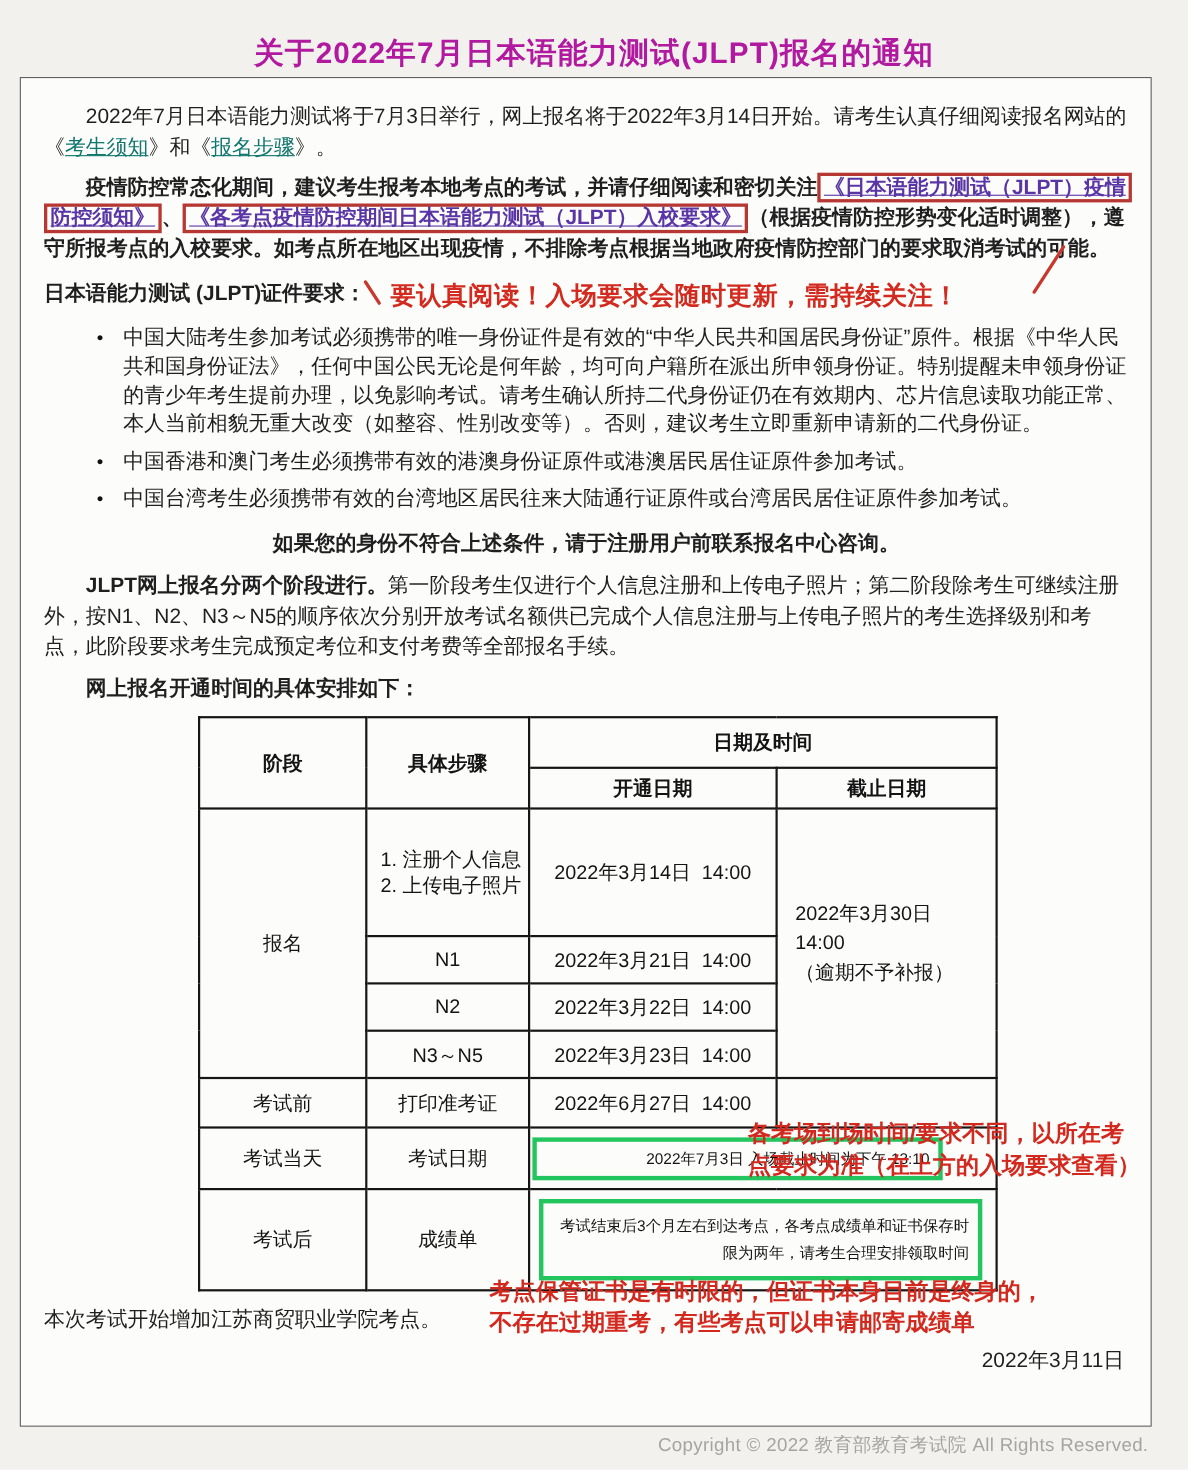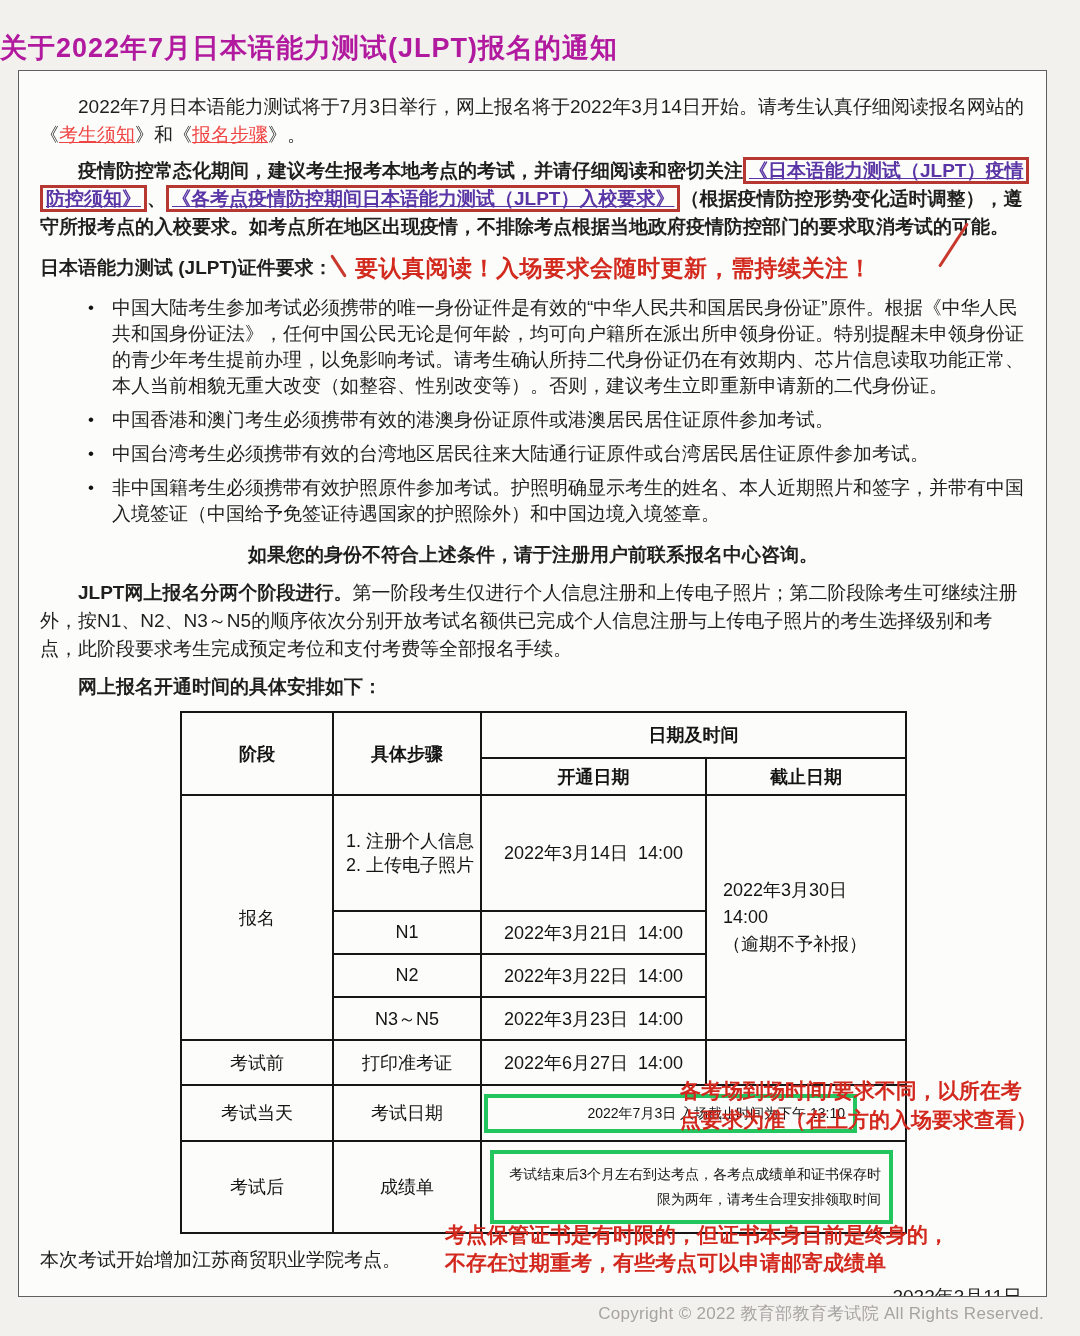--- a/index.html
+++ b/index.html
@@ -8,39 +8,39 @@
     font-family: "Liberation Sans", "DejaVu Sans", sans-serif;
     background: #f3f1ee;
     position: relative;
     overflow: hidden;
     color: #1f1f1f;
   }
   .page { width: 1080px; height: 1336px; position: relative; }
 
   .title {
     position: absolute; top: 30px; left: 0; width: 100%;
-    font-size: 27px; font-weight: bold;
+    text-align: center; font-size: 27px; font-weight: bold;
     color: #b1199f; letter-spacing: 1px;
   }
 
   .content-box {
     position: absolute; top: 70px; left: 18px;
     width: 1029px; height: 1227px;
     background: #fcfcfa;
     border: 1px solid #5f5f5f;
     padding: 22px 20px 0 21px;
     overflow: hidden;
   }
 
   .para { font-size: 19px; line-height: 28px; color: #1f1f1f; margin-bottom: 8px; }
   .indent { text-indent: 38px; }
   .bold { font-weight: bold; }
 
   a.link {
-    color: #ef4444; text-decoration: underline; cursor: pointer;
+    color: #0f766e; text-decoration: underline; cursor: pointer;
   }
   a.boxed-link {
     color: #5a35a5; text-decoration: underline; cursor: pointer;
     border: 3px solid #b73733; padding: 0 3px;
     -webkit-box-decoration-break: clone; box-decoration-break: clone;
   }
 
   .req-row { position: relative; height: 38px; margin: 6px 0 0 0; }
   .heading-id { font-weight: bold; font-size: 19px; line-height: 38px; }
   .note-read {
@@ -121,21 +121,20 @@
       <div class="heading-id">日本语能力测试 (JLPT)证件要求：</div>
       <span class="slash slash-left"></span>
       <div class="note-read">要认真阅读！入场要求会随时更新，需持续关注！</div>
       <span class="slash slash-right"></span>
     </div>
 
     <ul class="bullets">
       <li>中国大陆考生参加考试必须携带的唯一身份证件是有效的“中华人民共和国居民身份证”原件。根据《中华人民共和国身份证法》，任何中国公民无论是何年龄，均可向户籍所在派出所申领身份证。特别提醒未申领身份证的青少年考生提前办理，以免影响考试。请考生确认所持二代身份证仍在有效期内、芯片信息读取功能正常、本人当前相貌无重大改变（如整容、性别改变等）。否则，建议考生立即重新申请新的二代身份证。</li>
       <li>中国香港和澳门考生必须携带有效的港澳身份证原件或港澳居民居住证原件参加考试。</li>
       <li>中国台湾考生必须携带有效的台湾地区居民往来大陆通行证原件或台湾居民居住证原件参加考试。</li>
-      <li>非中国籍考生必须携带有效护照原件参加考试。护照明确显示考生的姓名、本人近期照片和签字，并带有中国入境签证（中国给予免签证待遇国家的护照除外）和中国边境入境签章。</li>
     </ul>
 
     <p class="para contact-note">如果您的身份不符合上述条件，请于注册用户前联系报名中心咨询。</p>
 
     <p class="para indent stages">
       <span class="bold">JLPT网上报名分两个阶段进行。</span><span>第一阶段考生仅进行个人信息注册和上传电子照片；第二阶段除考生可继续注册外，按N1、N2、N3～N5的顺序依次分别开放考试名额供已完成个人信息注册与上传电子照片的考生选择级别和考点，此阶段要求考生完成预定考位和支付考费等全部报名手续。</span>
     </p>
 
     <p class="para schedule-heading">网上报名开通时间的具体安排如下：</p>
 

